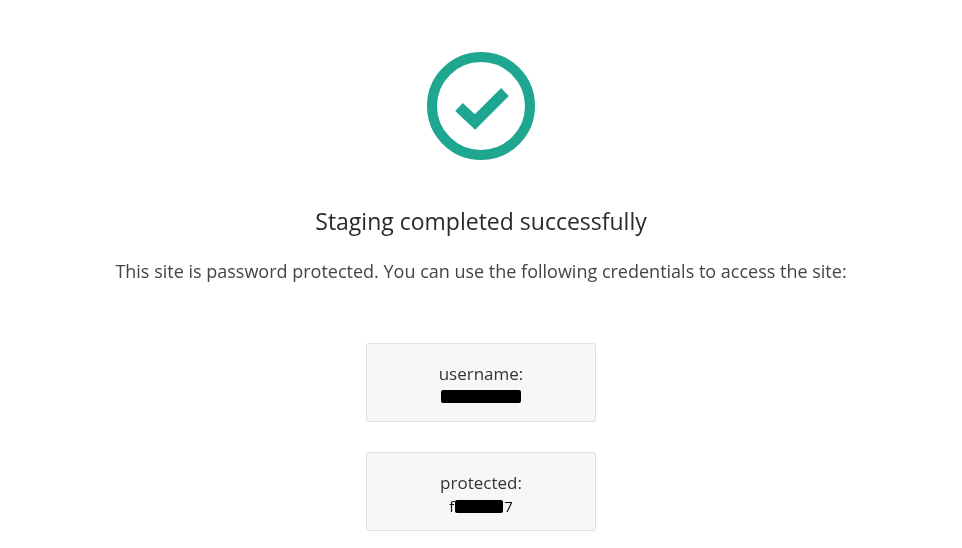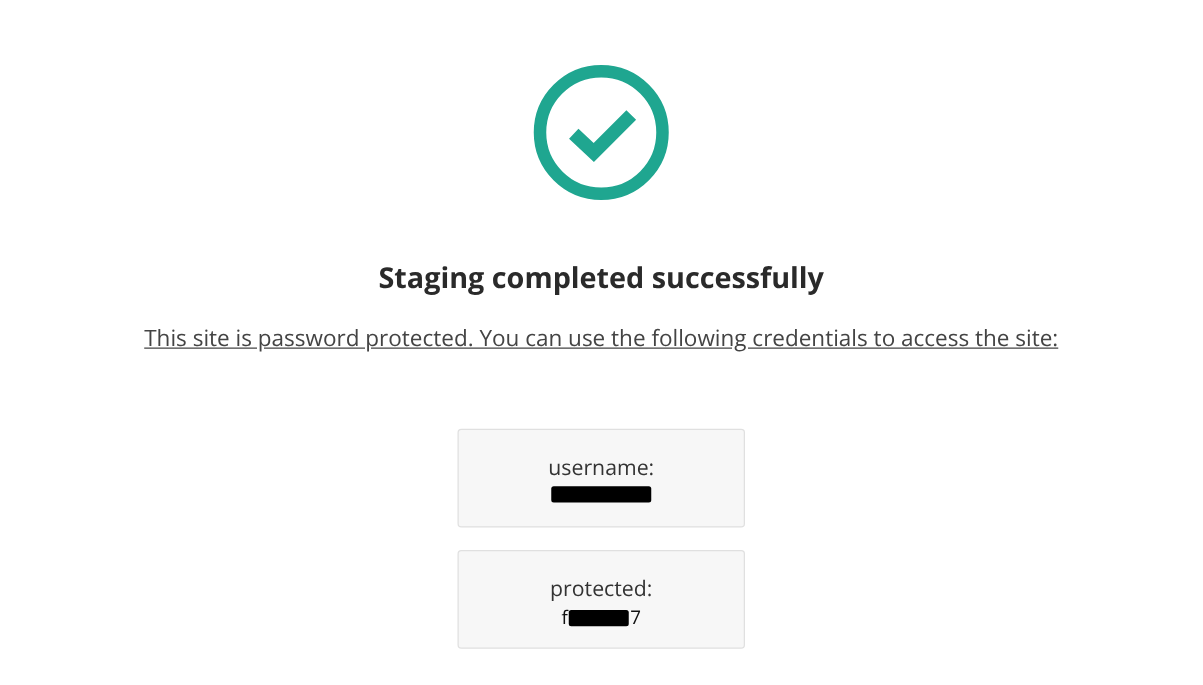--- a/index.html
+++ b/index.html
@@ -19,41 +19,40 @@
       display: flex;
       flex-direction: column;
       align-items: center;
       padding-top: 50px;
     }
     .icon-wrap {
       margin-bottom: 38px;
     }
     .title {
       font-size: 23px;
-      font-weight: 700;
+      font-weight: 400;
       color: #2a2a2a;
       margin-bottom: 22px;
     }
     .subtitle {
       font-size: 18px;
       color: #444;
       margin-bottom: 60px;
       font-weight: 400;
-      text-decoration: underline;
     }
     .credential-box {
       width: 230px;
       border: 1px solid #e0e0e0;
       background: #f7f7f7;
       border-radius: 3px;
       padding: 18px 10px 14px 10px;
       display: flex;
       flex-direction: column;
       align-items: center;
-      margin-bottom: 18px;
+      margin-bottom: 30px;
     }
     .credential-label {
       font-size: 17px;
       color: #333;
       font-weight: 400;
       margin-bottom: 2px;
     }
     .credential-value {
       font-size: 15px;
       color: #111;

